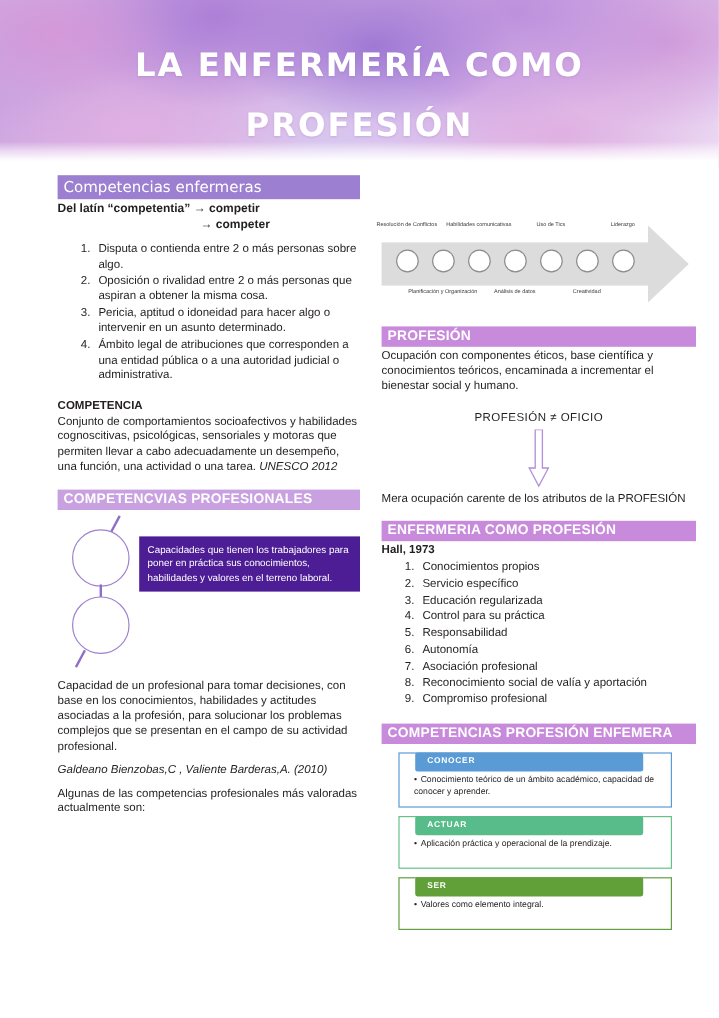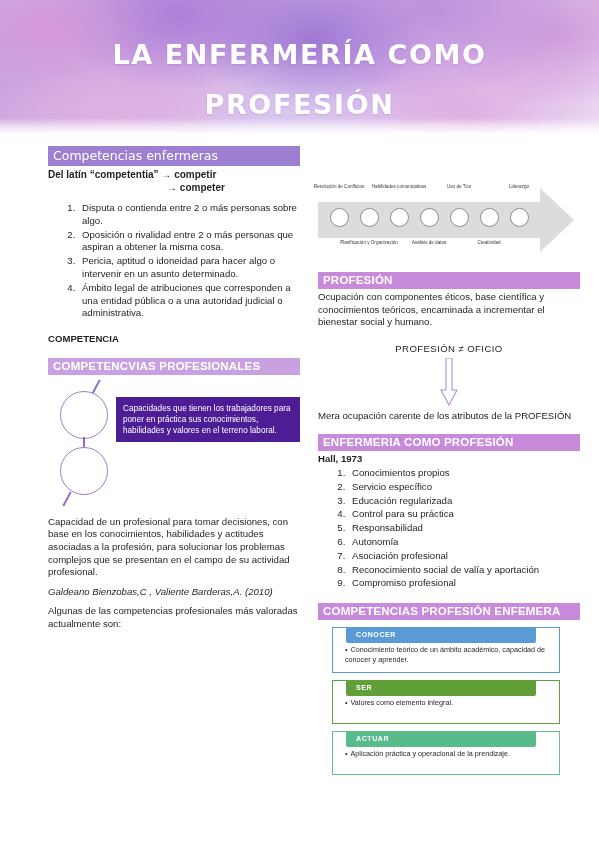--- a/index.html
+++ b/index.html
@@ -166,20 +166,24 @@
     <ol class="numlist">
       <li>Disputa o contienda entre 2 o más personas sobre algo.</li>
       <li>Oposición o rivalidad entre 2 o más personas que aspiran a obtener la misma cosa.</li>
       <li>Pericia, aptitud o idoneidad para hacer algo o intervenir en un asunto determinado.</li>
       <li>Ámbito legal de atribuciones que corresponden a una entidad pública o a una autoridad judicial o administrativa.</li>
     </ol>
 
     <div class="sect-gap"></div>
 
     <div class="txt b">COMPETENCIA</div>
+    <div class="txt">
+      <span>Conjunto de comportamientos socioafectivos y habilidades cognoscitivas, psicológicas, sensoriales y motoras que permiten llevar a cabo adecuadamente un desempeño, una función, una actividad o una tarea.</span>
+      <span class="i">UNESCO 2012</span>
+    </div>
 
     <div class="sect-gap"></div>
 
     <div class="bar bar-violet-light">COMPETENCVIAS PROFESIONALES</div>
 
     <div class="bubbles">
       <div class="tick tick-top"></div>
       <div class="bubble bubble-1"></div>
       <div class="tick tick-mid"></div>
       <div class="bubble bubble-2"></div>
@@ -256,31 +260,31 @@
     <div class="card">
       <div class="card-frame">
         <div class="card-body">
           <span class="bullet">•</span><span>Conocimiento teórico de un ámbito académico, capacidad de conocer y aprender.</span>
         </div>
       </div>
       <div class="card-tab tab-blue">CONOCER</div>
     </div>
 
     <div class="card">
+      <div class="card-frame green-l">
+        <div class="card-body">
+          <span class="bullet">•</span><span>Aplicación práctica y operacional de la prendizaje.</span>
+        </div>
+      </div>
+      <div class="card-tab tab-green-l">ACTUAR</div>
+    </div>
+
+    <div class="card">
       <div class="card-frame green-d">
         <div class="card-body">
           <span class="bullet">•</span><span>Valores como elemento integral.</span>
         </div>
       </div>
       <div class="card-tab tab-green-d">SER</div>
     </div>
 
-    <div class="card">
-      <div class="card-frame green-l">
-        <div class="card-body">
-          <span class="bullet">•</span><span>Aplicación práctica y operacional de la prendizaje.</span>
-        </div>
-      </div>
-      <div class="card-tab tab-green-l">ACTUAR</div>
-    </div>
-
   </div>
 </div>
 
 </body></html>

